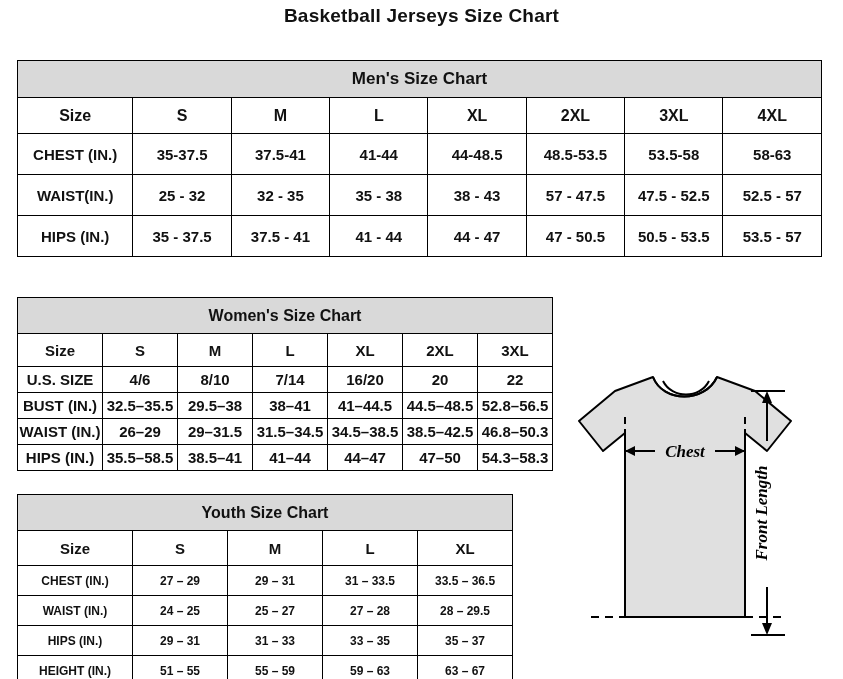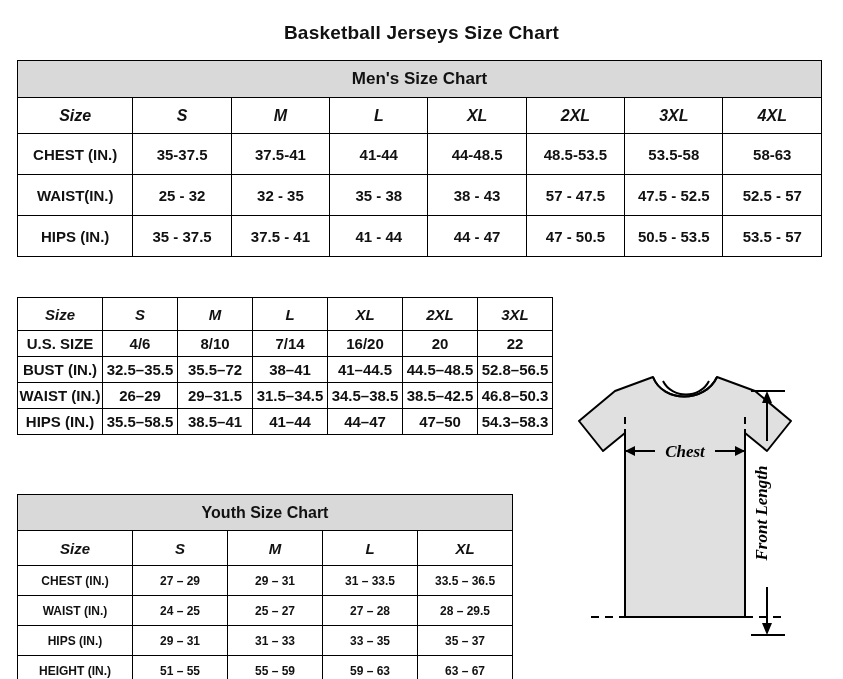--- a/index.html
+++ b/index.html
@@ -12,42 +12,41 @@
     height: 679px;
     font-family: "Liberation Sans", sans-serif;
     color: #111111;
     position: relative;
     overflow: hidden;
   }
   #page-title {
     text-align: center;
     font-size: 19px;
     font-weight: bold;
-    padding-top: 22px;
+    padding-top: 5px;
     letter-spacing: 0.2px;
   }
 
   table {
     border-collapse: collapse;
     table-layout: fixed;
   }
   td, th {
     border: 1px solid #000000;
     text-align: center;
     vertical-align: middle;
     font-weight: bold;
     background: #ffffff;
   }
   .caption {
     background: #d9d9d9;
     font-weight: bold;
   }
   .hdr td, .hdr th {
     font-weight: bold;
-    font-style: italic;
   }
   .rowlabel {
     font-weight: bold;
   }
 
   
   #mens-chart {
     position: absolute;
     left: 17px;
     top: 60px;
@@ -192,20 +191,23 @@
   <colgroup>
     <col style="width:85px">
     <col style="width:75px">
       <col style="width:75px">
       <col style="width:75px">
     <col style="width:75px">
       <col style="width:75px">
       <col style="width:75px">
   </colgroup>
   <tbody>
+    <tr>
+      <td class="caption" colspan="7">Women's Size Chart</td>
+    </tr>
     <tr class="hdr">
       <td>Size</td>
       <td>S</td>
       <td>M</td>
       <td>L</td>
       <td>XL</td>
       <td>2XL</td>
       <td>3XL</td>
     </tr>
     <tr>
@@ -213,21 +215,21 @@
       <td class="cell">4/6</td>
       <td class="cell">8/10</td>
       <td class="cell">7/14</td>
       <td class="cell">16/20</td>
       <td class="cell">20</td>
       <td class="cell">22</td>
     </tr>
     <tr>
       <td class="rowlabel">BUST (IN.)</td>
       <td class="cell">32.5–35.5</td>
-      <td class="cell">35.5–72</td>
+      <td class="cell">29.5–38</td>
       <td class="cell">38–41</td>
       <td class="cell">41–44.5</td>
       <td class="cell">44.5–48.5</td>
       <td class="cell">52.8–56.5</td>
     </tr>
     <tr>
       <td class="rowlabel">WAIST (IN.)</td>
       <td class="cell">26–29</td>
       <td class="cell">29–31.5</td>
       <td class="cell">31.5–34.5</td>

